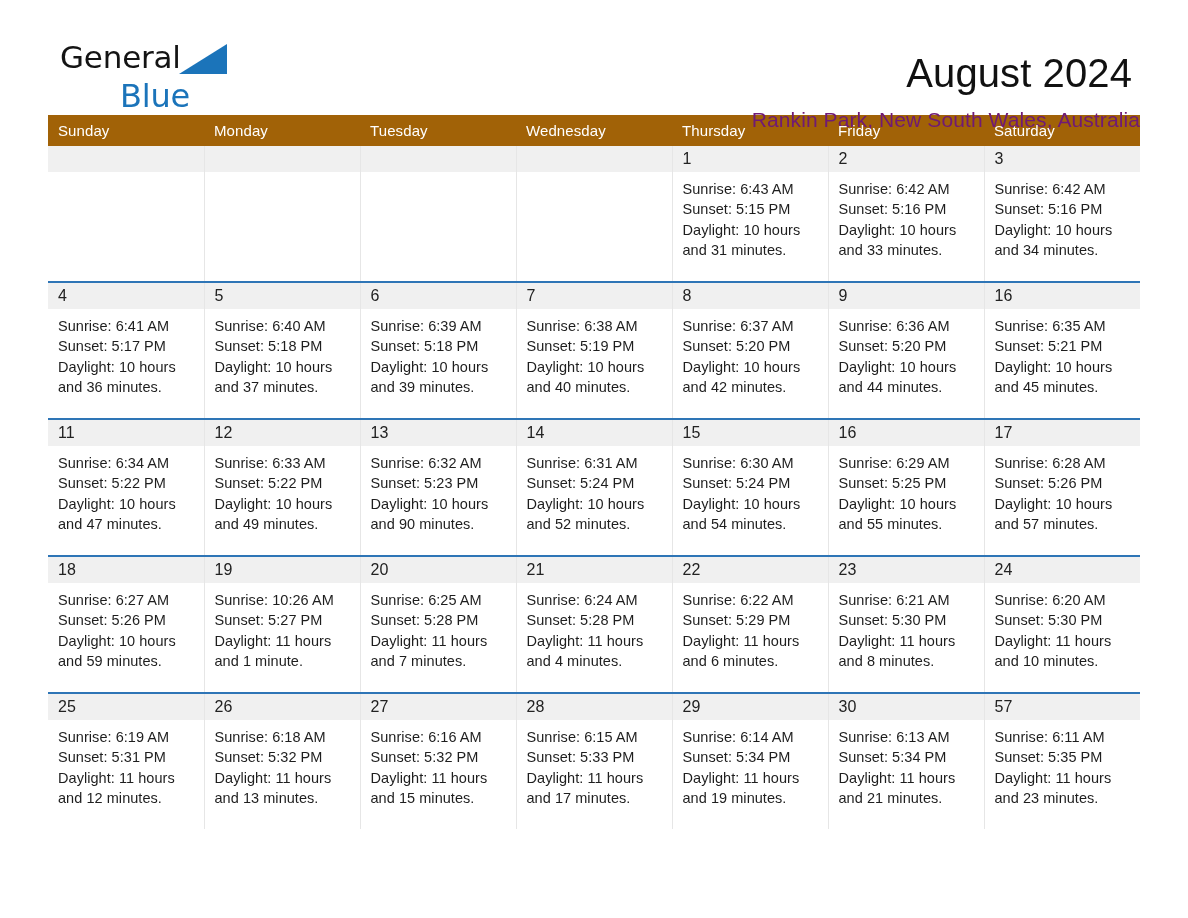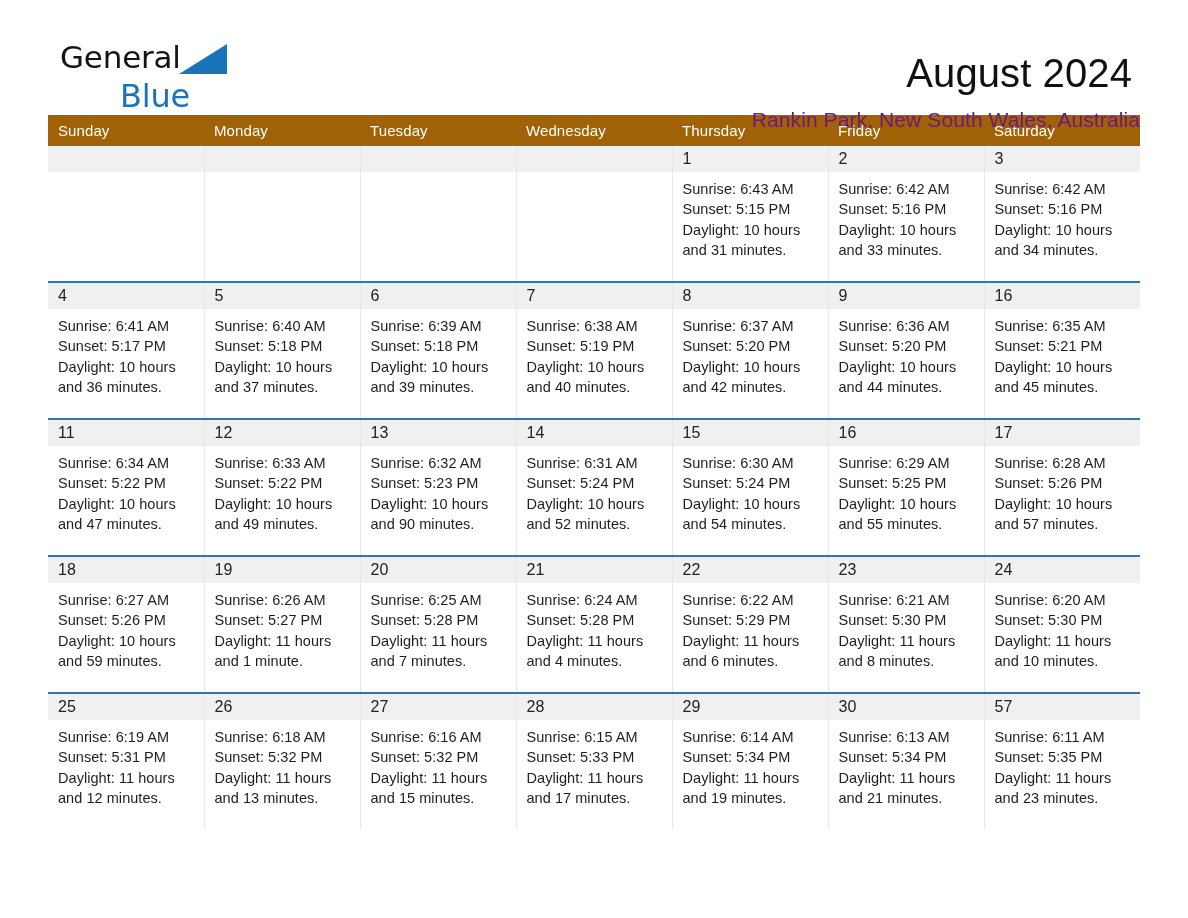--- a/index.html
+++ b/index.html
@@ -411,21 +411,21 @@
               <div class="day-line">Sunset: 5:26 PM</div>
               <div class="day-line">Daylight: 10 hours</div>
               <div class="day-line">and 59 minutes.</div>
             </div>
           </td>
           <td class="day">
             <div class="daynum-band">
               <span class="daynum">19</span>
             </div>
             <div class="day-body">
-              <div class="day-line">Sunrise: 6:26 AM</div>
+              <div class="day-line">Sunrise: 10:26 AM</div>
               <div class="day-line">Sunset: 5:27 PM</div>
               <div class="day-line">Daylight: 11 hours</div>
               <div class="day-line">and 1 minute.</div>
             </div>
           </td>
           <td class="day">
             <div class="daynum-band">
               <span class="daynum">20</span>
             </div>
             <div class="day-body">

